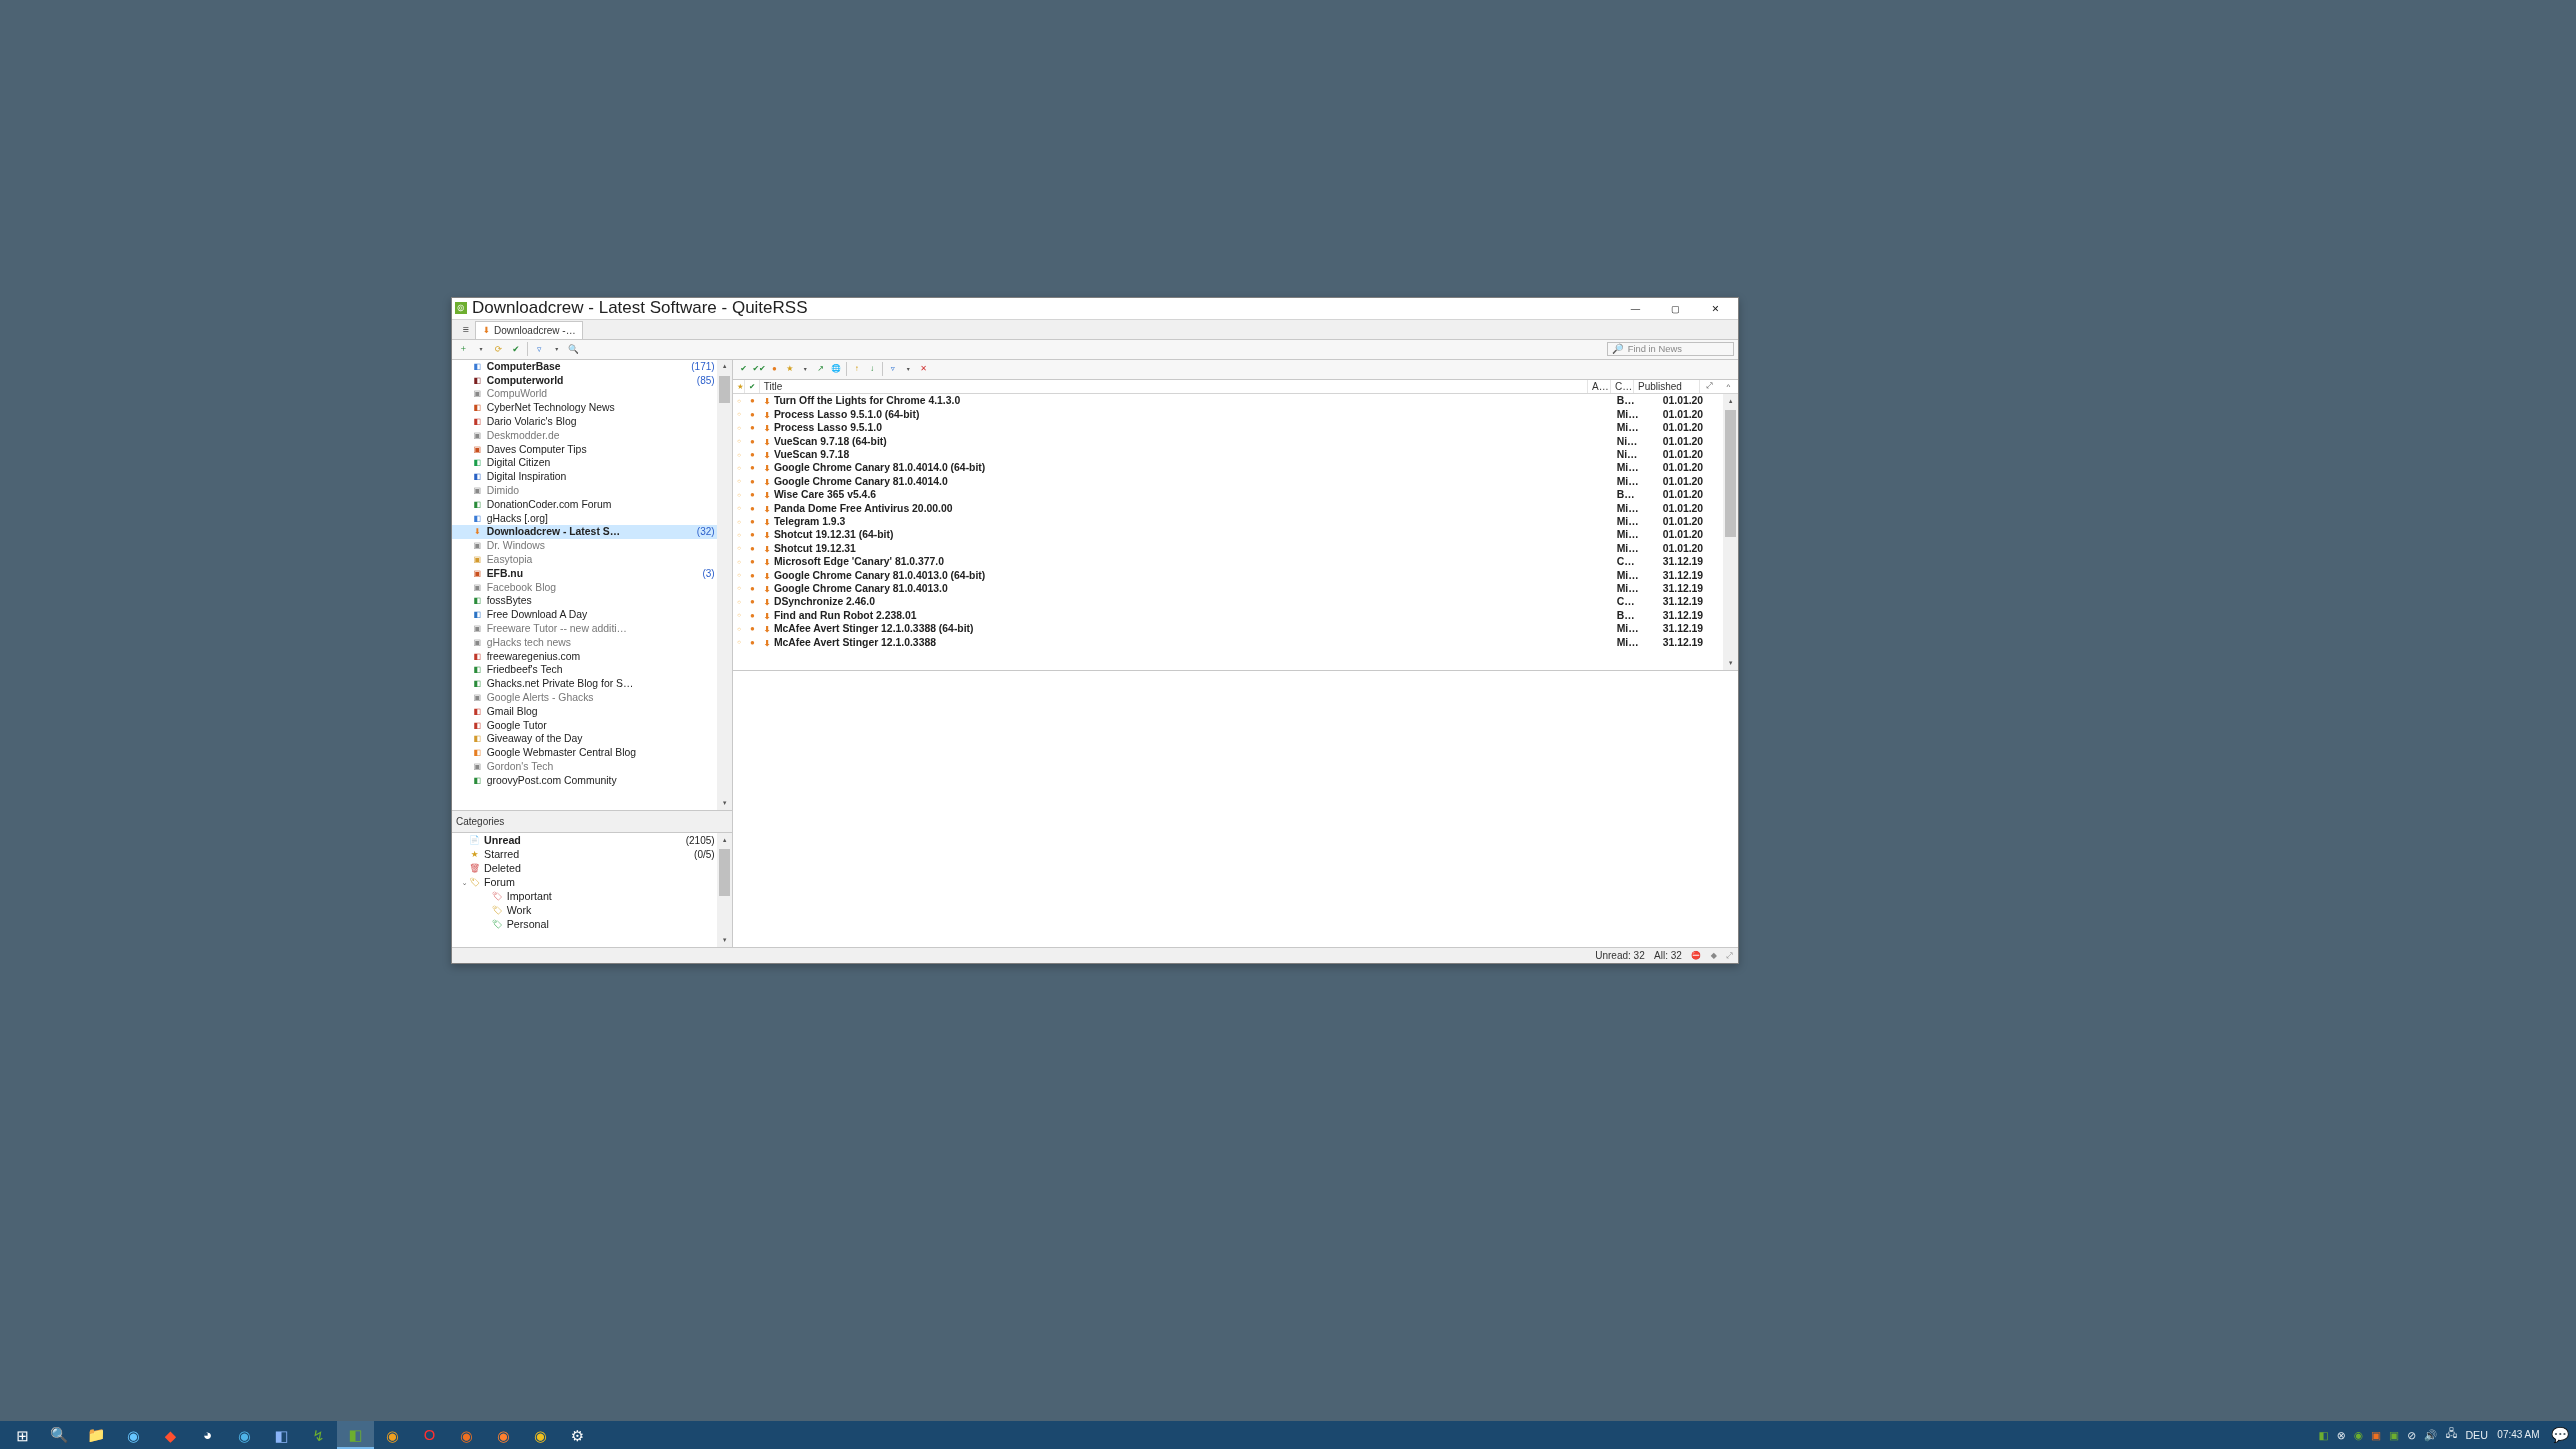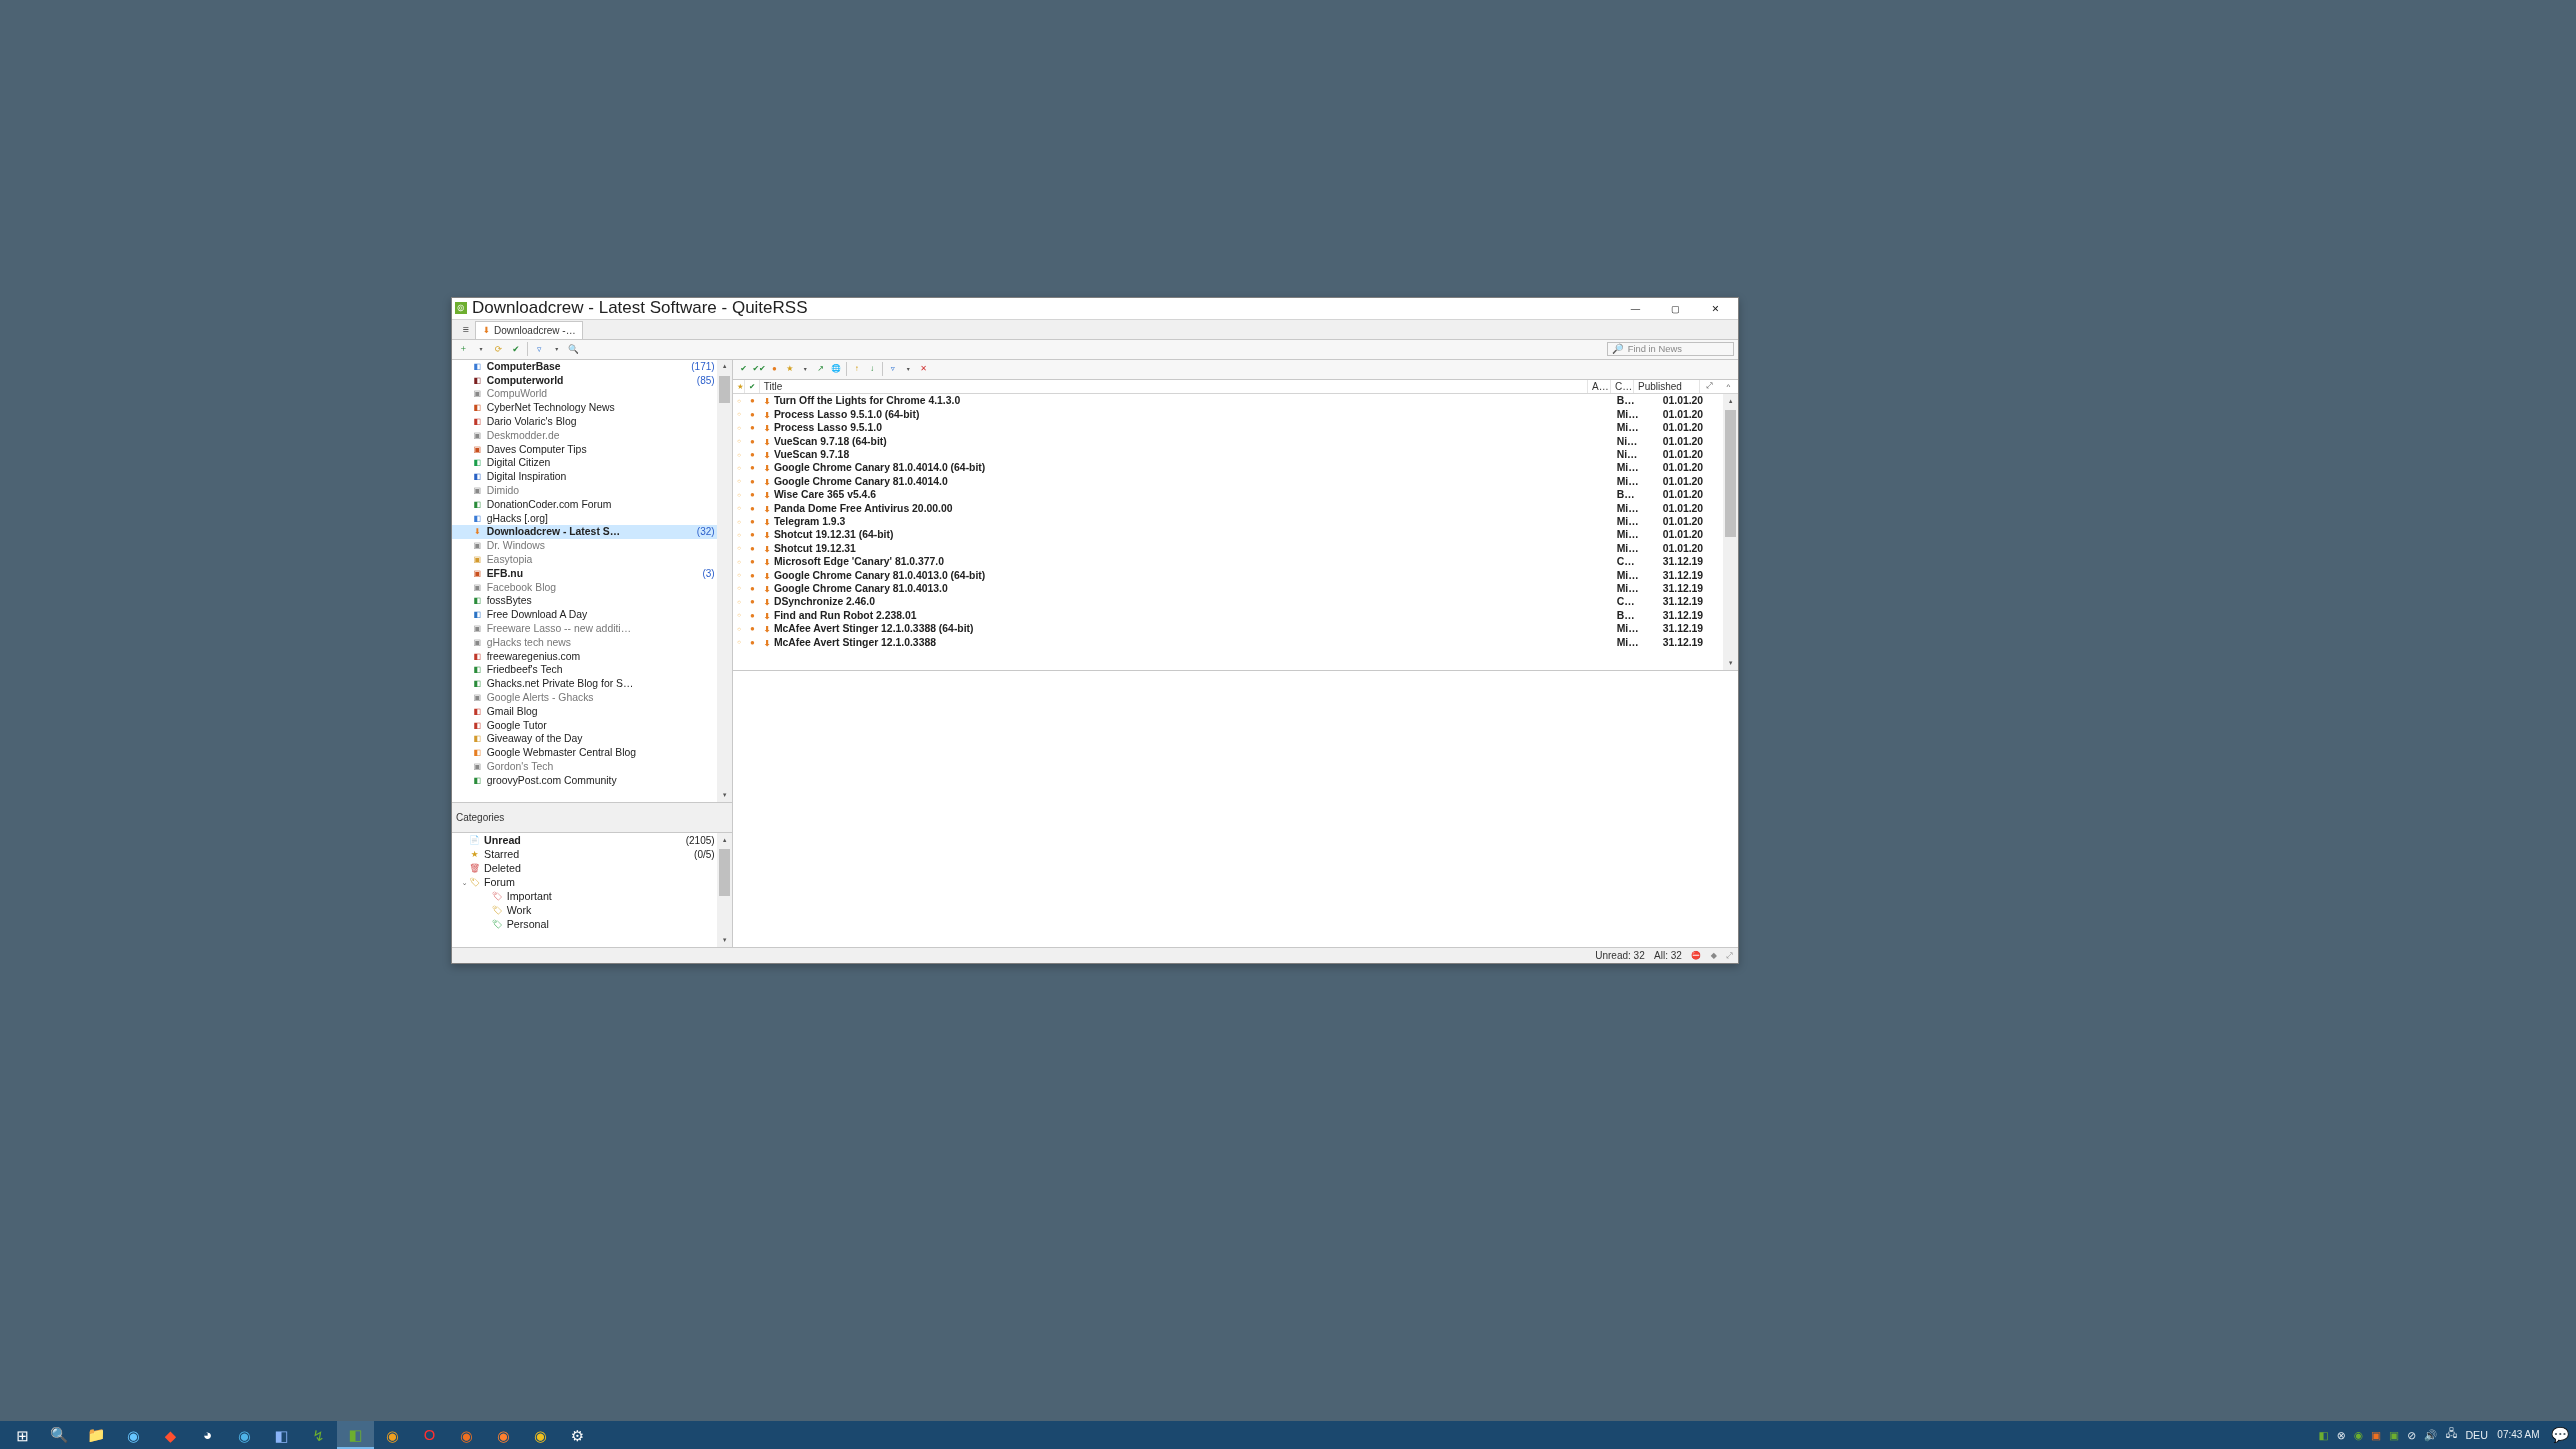--- a/index.html
+++ b/index.html
@@ -24,21 +24,21 @@
 .scroll{position:absolute;right:0;top:0;width:14.8px;height:100%;background:#f0f0f0;display:flex;flex-direction:column;align-items:center}
 .scroll .arr{height:13.4px;font-size:6.7px;color:#555;display:flex;align-items:center;justify-content:center;width:100%}
 .scroll .thumb{background:#c0c0c0;width:10.7px;height:27px;margin-top:2.7px}
 .feed{height:13.8px;display:flex;align-items:center;font-size:10.4px;color:#222;padding-left:20px;padding-right:17.4px}
 .feed.dim{color:#777}
 .feed.sel{background:#cde8ff}
 .feed .fic{width:10.7px;height:10.7px;margin-right:4px;font-size:8px;display:flex;align-items:center;justify-content:center}
 .feed .fname{flex:1;white-space:nowrap;overflow:hidden;text-overflow:ellipsis}
 .feed .fcnt{color:#2a5ecb;font-size:10px}
 .feed.bold .fname{font-weight:bold}
-.cathdr{height:31px;background:#f0f0f0;border-top:0.7px solid #c8c8c8;border-bottom:0.7px solid #c8c8c8;font-size:10px;color:#333;padding-left:4px;display:flex;align-items:center}
+.cathdr{height:23px;background:#f0f0f0;border-top:0.7px solid #c8c8c8;border-bottom:0.7px solid #c8c8c8;font-size:10px;color:#333;padding-left:4px;display:flex;align-items:center}
 .catlist{height:114px;position:relative;overflow:hidden}
 .cat{height:14px;display:flex;align-items:center;font-size:10.7px;color:#222;padding-left:8px;padding-right:17.4px}
 .cat .cic{width:10.7px;height:10.7px;margin-right:4px;font-size:8.7px;display:flex;align-items:center;justify-content:center}
 .cat .cname{flex:1}
 .cat .ccnt{font-size:10px;color:#222}
 .cat.bold .cname{font-weight:bold}
 .cat.sub2{padding-left:40px}
 .cat .caret{width:9.4px;font-size:7.4px;color:#555;display:flex;align-items:center;justify-content:center}
 .main{flex:1;display:flex;flex-direction:column}
 .main-tb{height:20px;background:#f7f7f7;border-bottom:0.7px solid #c8c8c8;display:flex;align-items:center;padding:0 4px;gap:2px}
@@ -188,21 +188,21 @@
           <div class="feed">
             <span class="fic" style="color:#2b8c3b">◧</span>
             <span class="fname">fossBytes</span>
           </div>
           <div class="feed">
             <span class="fic" style="color:#2b73c4">◧</span>
             <span class="fname">Free Download A Day</span>
           </div>
           <div class="feed dim">
             <span class="fic" style="color:#888">▣</span>
-            <span class="fname">Freeware Lasso -- new additi…</span>
+            <span class="fname">Freeware Tutor -- new additi…</span>
           </div>
           <div class="feed dim">
             <span class="fic" style="color:#888">▣</span>
             <span class="fname">gHacks tech news</span>
           </div>
           <div class="feed">
             <span class="fic" style="color:#c0392b">◧</span>
             <span class="fname">freewaregenius.com</span>
           </div>
           <div class="feed">

